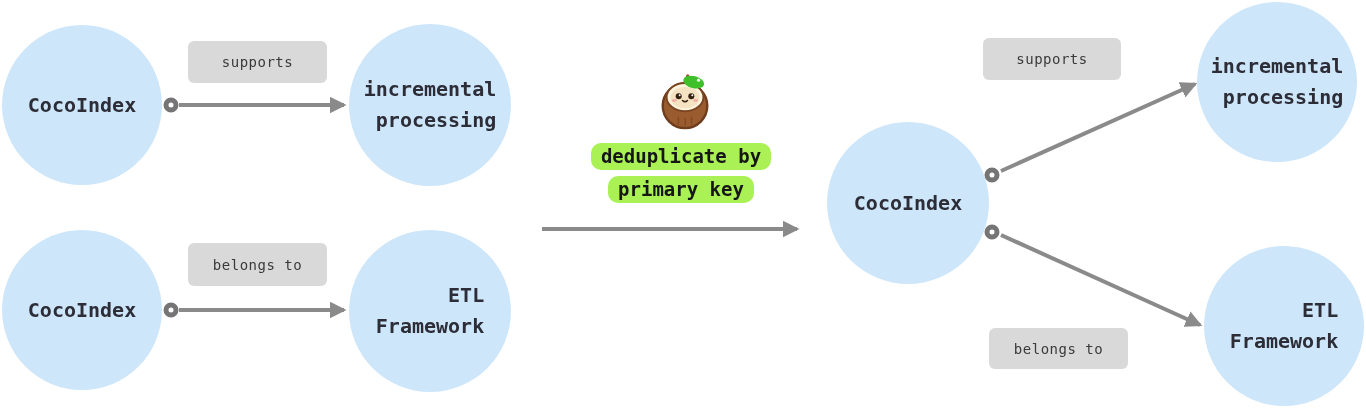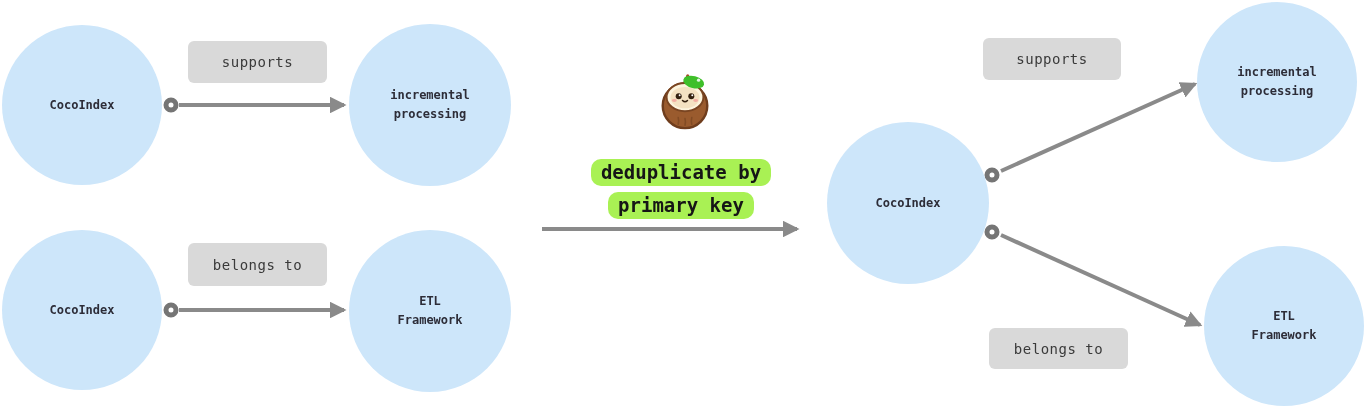--- a/index.html
+++ b/index.html
@@ -24,38 +24,38 @@
   .edges{position:absolute;left:0;top:0;width:1366px;height:410px;}
   .edge{stroke:var(--arrow);stroke-width:4;fill:none;}
   .arrowhead{fill:var(--arrow);}
   .ring{fill:#ffffff;stroke:var(--ring);stroke-width:5;}
   .node{
     position:absolute;
     border-radius:50%;
     background:var(--node-fill);
     color:var(--node-text);
     display:flex;align-items:center;justify-content:center;
-    text-align:center;
+    text-align:right;
     font-weight:bold;
-    font-size:12px;
+    font-size:20px;
     line-height:1.55;
     white-space:pre-line;
   }
   .edge-label{
     position:absolute;
     background:var(--edge-label-bg);
     color:var(--edge-label-text);
     border-radius:6px;
     display:flex;align-items:center;justify-content:center;
     font-size:14px;
     letter-spacing:0.5px;
   }
   .op-label{
     position:absolute;
-    left:565px;top:156px;width:232px;
+    left:565px;top:140px;width:232px;
     text-align:center;
     font-size:19px;font-weight:bold;
     color:var(--highlight-text);
     line-height:33px;
   }
   .op-label .hl{
     background:var(--highlight-bg);
     padding:2px 10px 3px 10px;
     border-radius:10px;
     white-space:pre-line;

